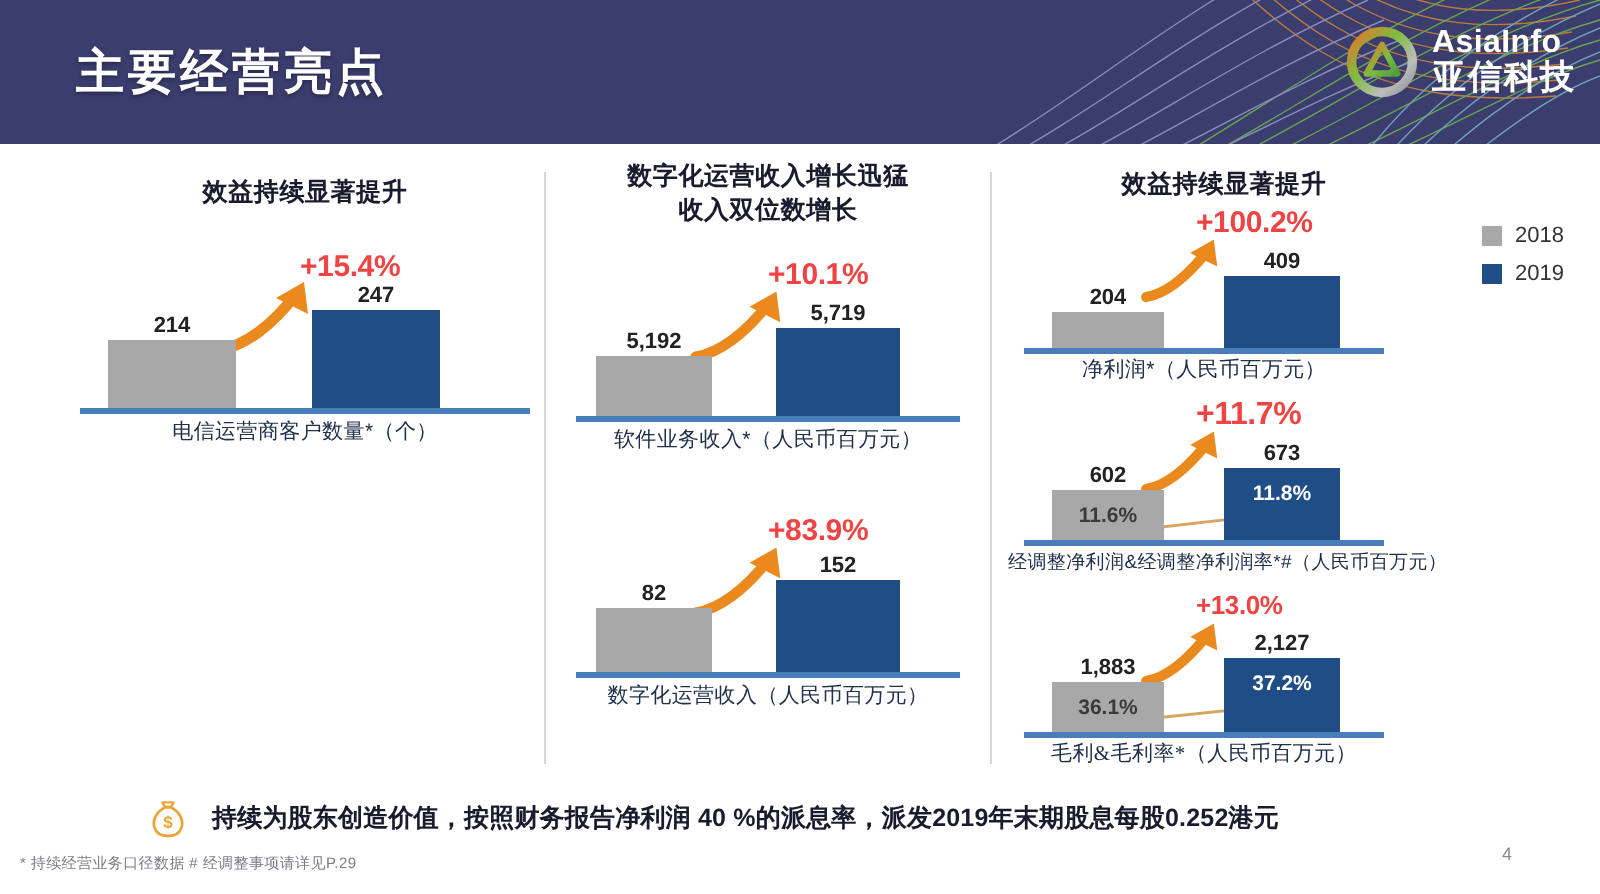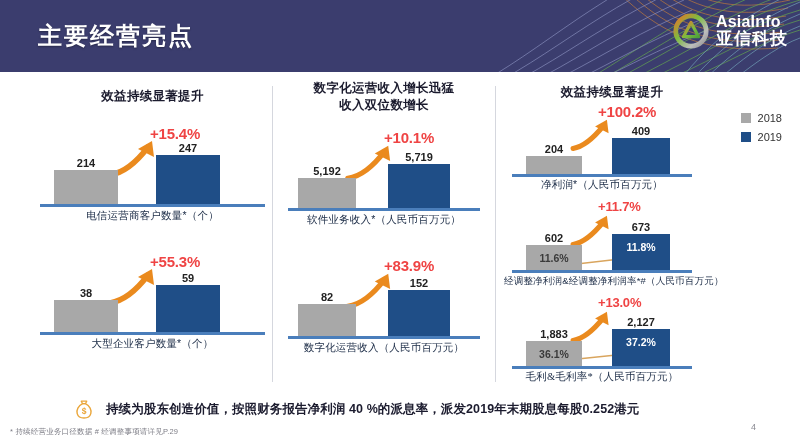--- a/index.html
+++ b/index.html
@@ -173,33 +173,20 @@
           <path d="M46,2 L48,18 L32,10 Z" fill="#ea8a1e"></path>
         </svg>
         <div class="bar-val" style="left:14px; width:64px; bottom:38px;">214</div>
         <div class="bar g" style="left:14px; width:64px; height:34px;"></div>
         <div class="bar-val" style="left:116px; width:64px; bottom:53px;">247</div>
         <div class="bar b" style="left:116px; width:64px; height:49px;"></div>
         <div class="baseline"></div>
         <div class="axis-label" style="bottom:-16px;">电信运营商客户数量*（个）</div>
       </div>
 
-      <div class="chart" style="margin-top:56px; height:72px;">
-        <div class="pct" style="left:110px; top:-10px; font-size:15px;">+55.3%</div>
-        <svg class="arrow-svg" style="left:66px; top:4px;" width="52" height="40" viewBox="0 0 52 40">
-          <path d="M4,36 C16,34 30,24 42,8" stroke="#ea8a1e" stroke-width="5.5" fill="none" stroke-linecap="round"></path>
-          <path d="M46,2 L48,18 L32,10 Z" fill="#ea8a1e"></path>
-        </svg>
-        <div class="bar-val" style="left:14px; width:64px; bottom:36px;">38</div>
-        <div class="bar g" style="left:14px; width:64px; height:32px;"></div>
-        <div class="bar-val" style="left:116px; width:64px; bottom:51px;">59</div>
-        <div class="bar b" style="left:116px; width:64px; height:47px;"></div>
-        <div class="baseline"></div>
-        <div class="axis-label" style="bottom:-16px;">大型企业客户数量*（个）</div>
-      </div>
     </div>
 
     <div class="col" style="left:288px; width:192px;">
       <div class="col-title" style="margin-top:8px;">
         <div>数字化运营收入增长迅猛</div>
         <div>收入双位数增长</div>
       </div>
 
       <div class="chart" style="margin-top:26px; height:72px;">
         <div class="pct" style="left:96px; top:-10px; font-size:15px;">+10.1%</div>
@@ -243,21 +230,21 @@
         </svg>
         <div class="bar-val" style="left:14px; width:56px; bottom:22px;">204</div>
         <div class="bar g" style="left:14px; width:56px; height:18px;"></div>
         <div class="bar-val" style="left:100px; width:58px; bottom:40px;">409</div>
         <div class="bar b" style="left:100px; width:58px; height:36px;"></div>
         <div class="baseline" style="width:180px;"></div>
         <div class="axis-label" style="bottom:-15px; width:180px;">净利润*（人民币百万元）</div>
       </div>
 
       <div class="chart" style="margin-top:40px; height:56px;">
-        <div class="pct" style="left:86px; top:-18px; font-size:13px;">+11.7%</div>
+        <div class="pct" style="left:86px; top:-18px; font-size:16px;">+11.7%</div>
         <svg class="arrow-svg" style="left:56px; top:-4px;" width="44" height="36" viewBox="0 0 52 40">
           <path d="M6,36 C18,34 30,24 42,9" stroke="#ea8a1e" stroke-width="6" fill="none" stroke-linecap="round"></path>
           <path d="M46,2 L48,18 L32,10 Z" fill="#ea8a1e"></path>
         </svg>
         <svg class="arrow-svg" style="left:14px; top:0px;" width="180" height="56" viewBox="0 0 180 56">
           <line x1="42" y1="48" x2="129" y2="38" stroke="#d9a55e" stroke-width="1.4"></line>
           <circle cx="42" cy="48" r="2.6" fill="#e8a12e"></circle>
           <circle cx="129" cy="38" r="2.6" fill="#e8a12e"></circle>
         </svg>
         <div class="bar-val" style="left:14px; width:56px; bottom:29px;">602</div>

